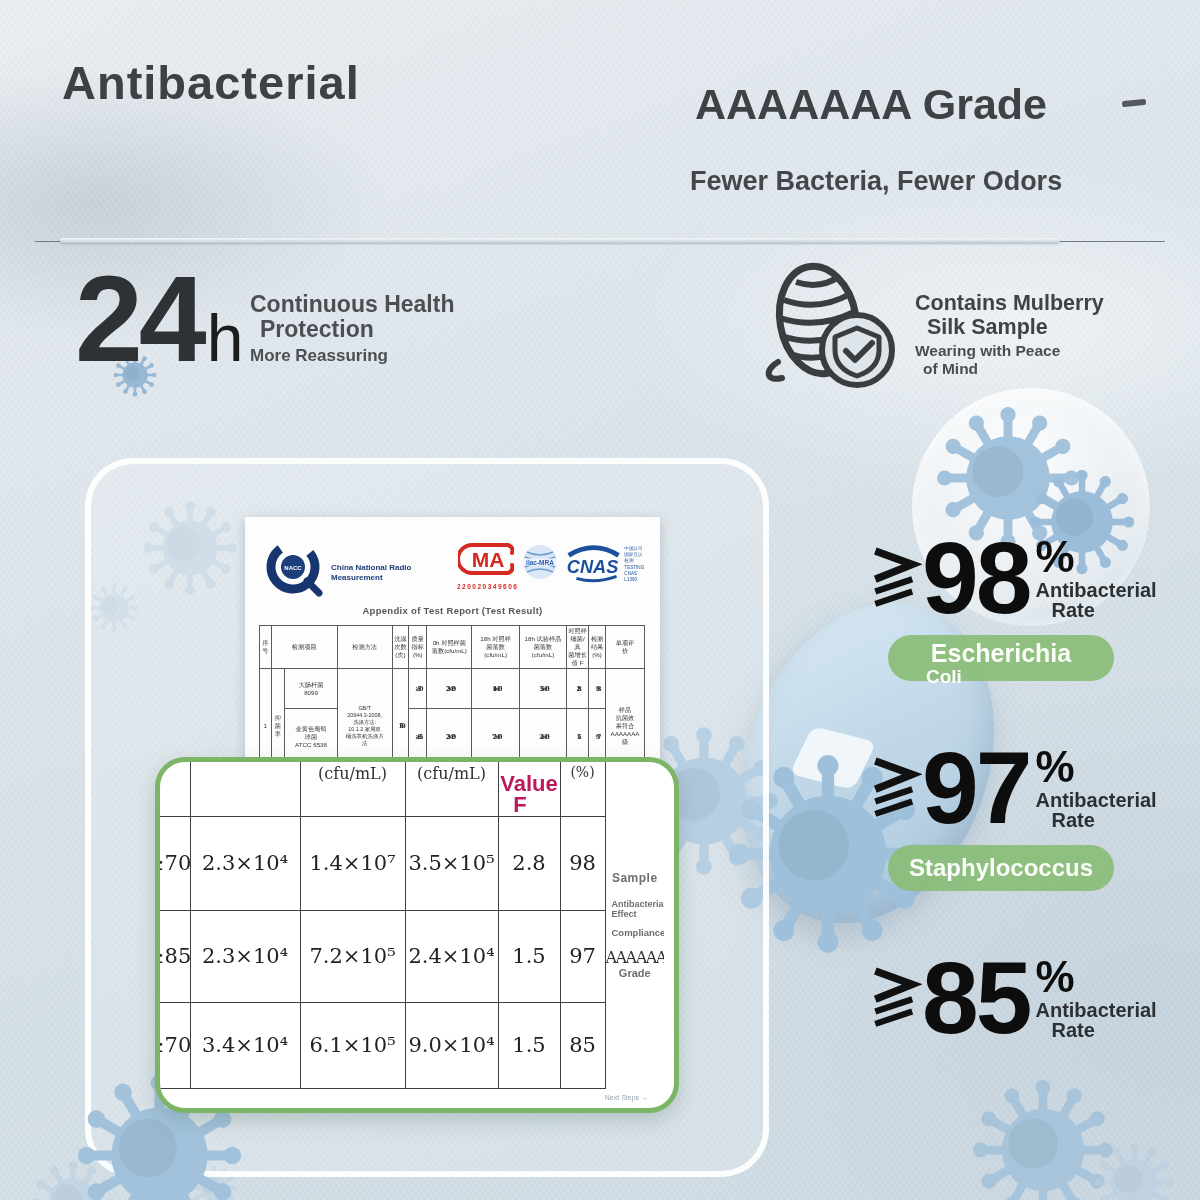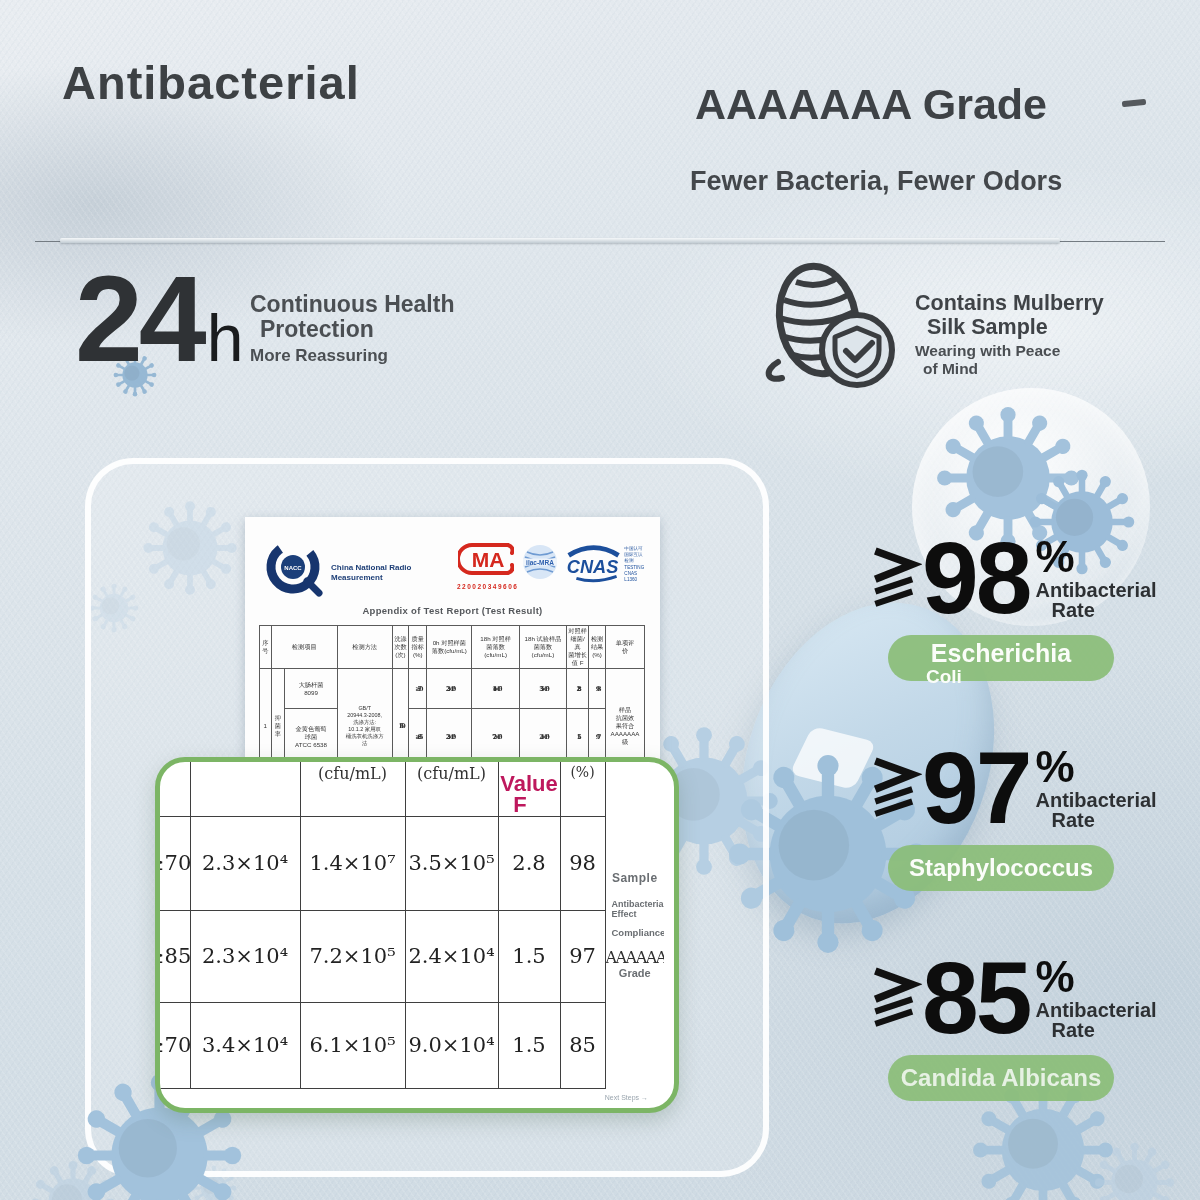--- a/index.html
+++ b/index.html
@@ -490,18 +490,15 @@
         <path d="M4 37 L34 27" stroke="#111" stroke-width="5" fill="none"></path>
         <path d="M4 47 L34 37" stroke="#111" stroke-width="5" fill="none"></path>
       </svg>
       <span class="num">85</span>
       <span class="pct-col">
         <span class="pct">%</span>
         <span class="lblA">Antibacterial</span>
         <span class="lblB">Rate</span>
       </span>
     </div>
-    <div class="badge faded">
-      <span class="single">Candida Albicans</span>
-    </div>
   </div>
 
 </div>
 
 </body></html>

